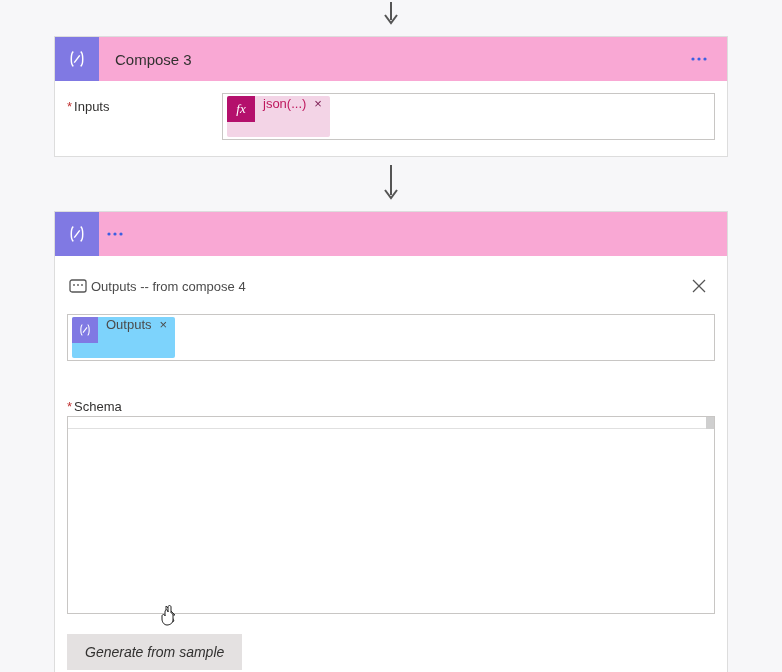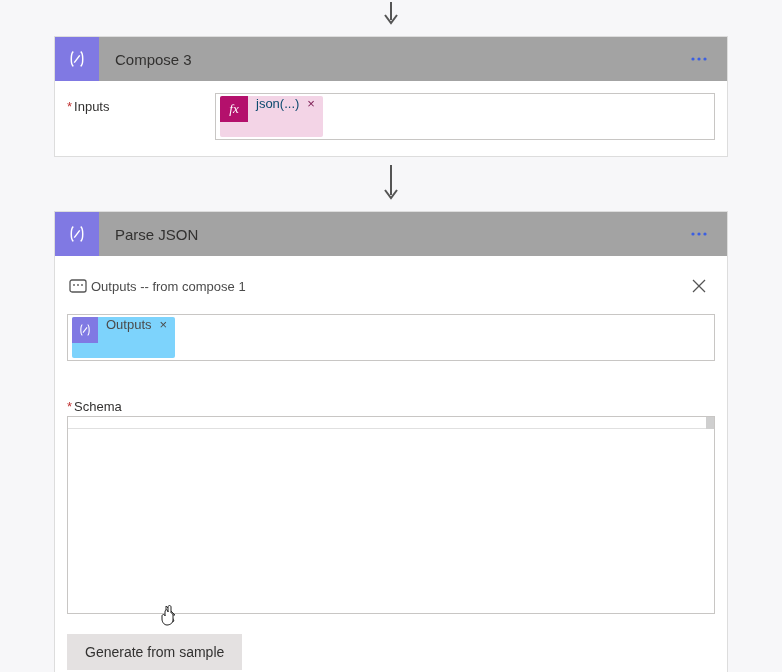--- a/index.html
+++ b/index.html
@@ -27,21 +27,21 @@
 
     .card {
       margin: 0 auto;
       width: 674px;
       border: 1px solid #ddd;
       background: #fff;
     }
     .card-header {
       display: flex;
       align-items: center;
-      background: #a3a3a3;
+      background: #f9a8d4;
       height: 44px;
       padding-right: 12px;
     }
     .card-icon {
       width: 44px;
       height: 44px;
       background: #8079e3;
       display: flex;
       align-items: center;
       justify-content: center;
@@ -110,21 +110,21 @@
       height: 26px;
       display: flex;
       align-items: center;
       justify-content: center;
       font-style: italic;
       font-family: Georgia, 'Times New Roman', serif;
       font-size: 13px;
     }
     .token-fx .tk-label {
       padding: 0 8px;
-      color: #0c4a6e;
+      color: #be185d;
     }
     .token-fx .tk-x {
       padding: 0 8px 0 0;
       color: #7a1950;
       cursor: pointer;
     }
 
     .token-out {
       background: #7dd3fc;
     }
@@ -191,20 +191,21 @@
 
     .gen-btn {
       margin-top: 20px;
       background: #e4e1e1;
       border: none;
       padding: 10px 18px;
       font-size: 14px;
       color: #323130;
       cursor: pointer;
       font-family: inherit;
+      font-style: italic;
     }
 
     .cursor-img {
       position: absolute;
       left: 160px;
       top: 604px;
       pointer-events: none;
     }
   </style>
 </head>
@@ -231,21 +232,21 @@
       <div class="card-title">Compose 3</div>
       <div class="card-more">
         <svg width="20" height="20" viewBox="0 0 20 20">
           <circle cx="4" cy="10" r="1.6" fill="#3b5fe2"></circle>
           <circle cx="10" cy="10" r="1.6" fill="#3b5fe2"></circle>
           <circle cx="16" cy="10" r="1.6" fill="#3b5fe2"></circle>
         </svg>
       </div>
     </div>
     <div class="card-body">
-      <div class="field-row" style="margin-bottom:2px;">
+      <div class="field-row" style="margin-bottom:2px;gap:7px;">
         <div class="field-label">
           <span class="req">*</span><span>Inputs</span>
         </div>
         <div class="input-shell">
           <span class="token token-fx">
             <span class="tk-icon">fx</span>
             <span class="tk-label">json(...)</span>
             <span class="tk-x">×</span>
           </span>
         </div>
@@ -262,41 +263,40 @@
 
   <div class="card">
     <div class="card-header">
       <div class="card-icon">
         <svg width="22" height="22" viewBox="0 0 24 24" fill="none" stroke="#fff" stroke-width="1.6">
           <path d="M8 4 C5 6 5 18 8 20"></path>
           <path d="M16 4 C19 6 19 18 16 20"></path>
           <line x1="9" y1="16" x2="15" y2="8"></line>
         </svg>
       </div>
-      <div class="card-title">Parse JSON</div>
       <div class="card-more">
         <svg width="20" height="20" viewBox="0 0 20 20">
           <circle cx="4" cy="10" r="1.6" fill="#3b5fe2"></circle>
           <circle cx="10" cy="10" r="1.6" fill="#3b5fe2"></circle>
           <circle cx="16" cy="10" r="1.6" fill="#3b5fe2"></circle>
         </svg>
       </div>
     </div>
     <div class="card-body">
 
       <div class="hint-row">
         <div class="hint-icon">
           <svg width="18" height="14" viewBox="0 0 18 14" fill="none" stroke="#555" stroke-width="1.3">
             <rect x="1" y="1" width="16" height="12" rx="2"></rect>
             <circle cx="5" cy="6" r="0.9" fill="#555" stroke="none"></circle>
             <circle cx="9" cy="6" r="0.9" fill="#555" stroke="none"></circle>
             <circle cx="13" cy="6" r="0.9" fill="#555" stroke="none"></circle>
           </svg>
         </div>
-        <div class="hint-text">Outputs -- from compose 1</div>
+        <div class="hint-text">Outputs -- from compose 4</div>
         <div class="close-x">
           <svg width="16" height="16" viewBox="0 0 16 16" stroke="#555" stroke-width="1.2">
             <line x1="2" y1="2" x2="14" y2="14"></line>
             <line x1="14" y1="2" x2="2" y2="14"></line>
           </svg>
         </div>
       </div>
 
       <div class="field-row">
         <div class="input-shell">

